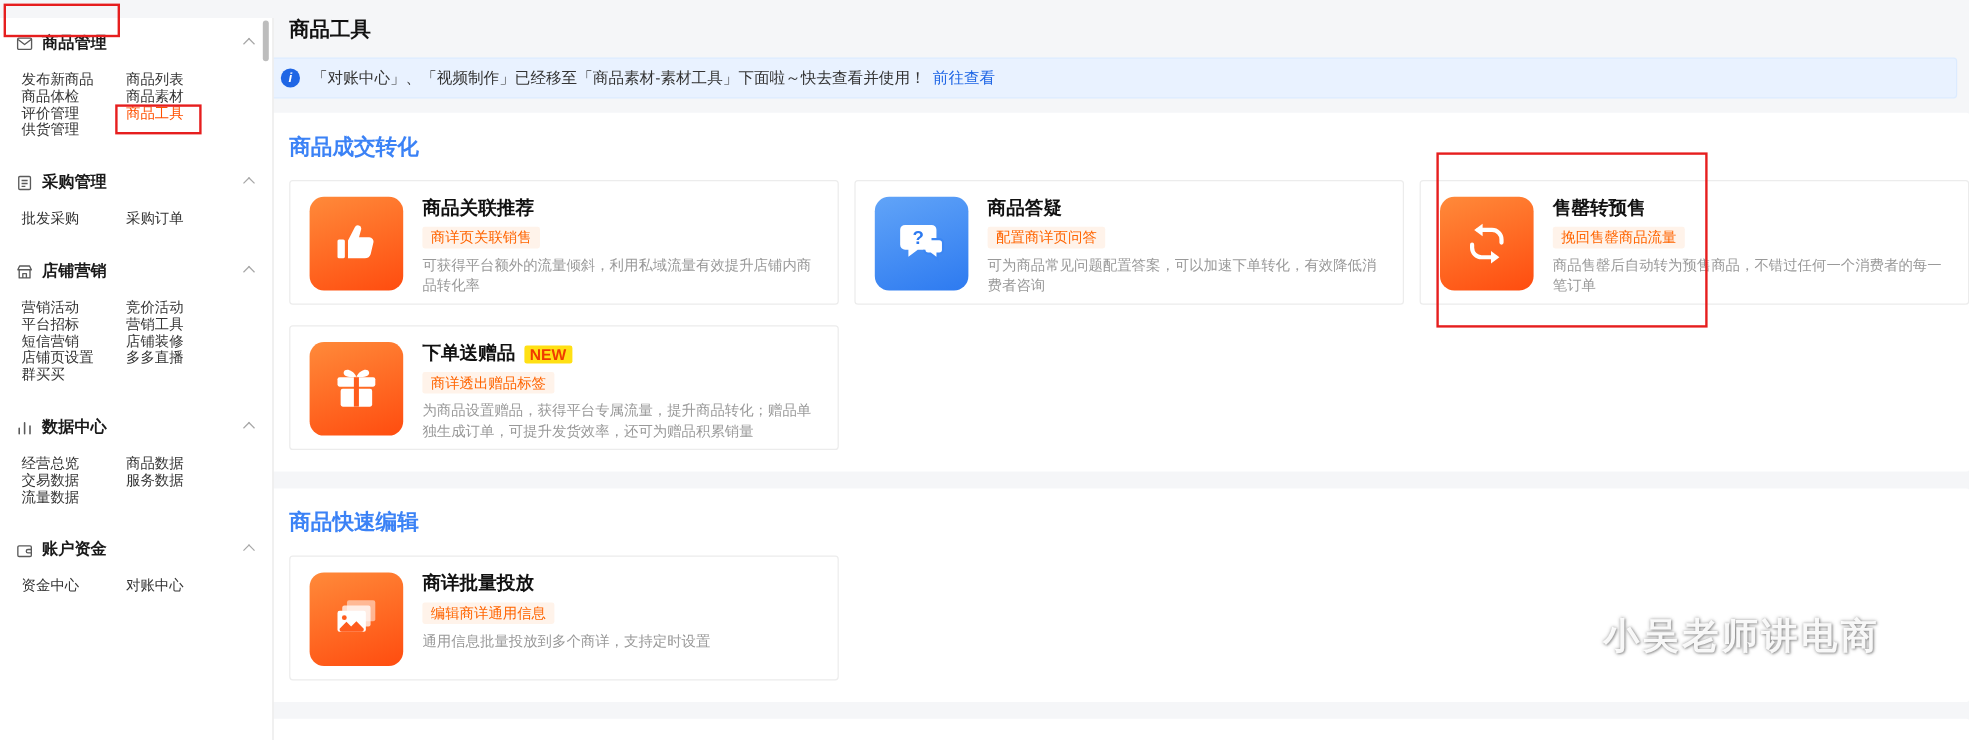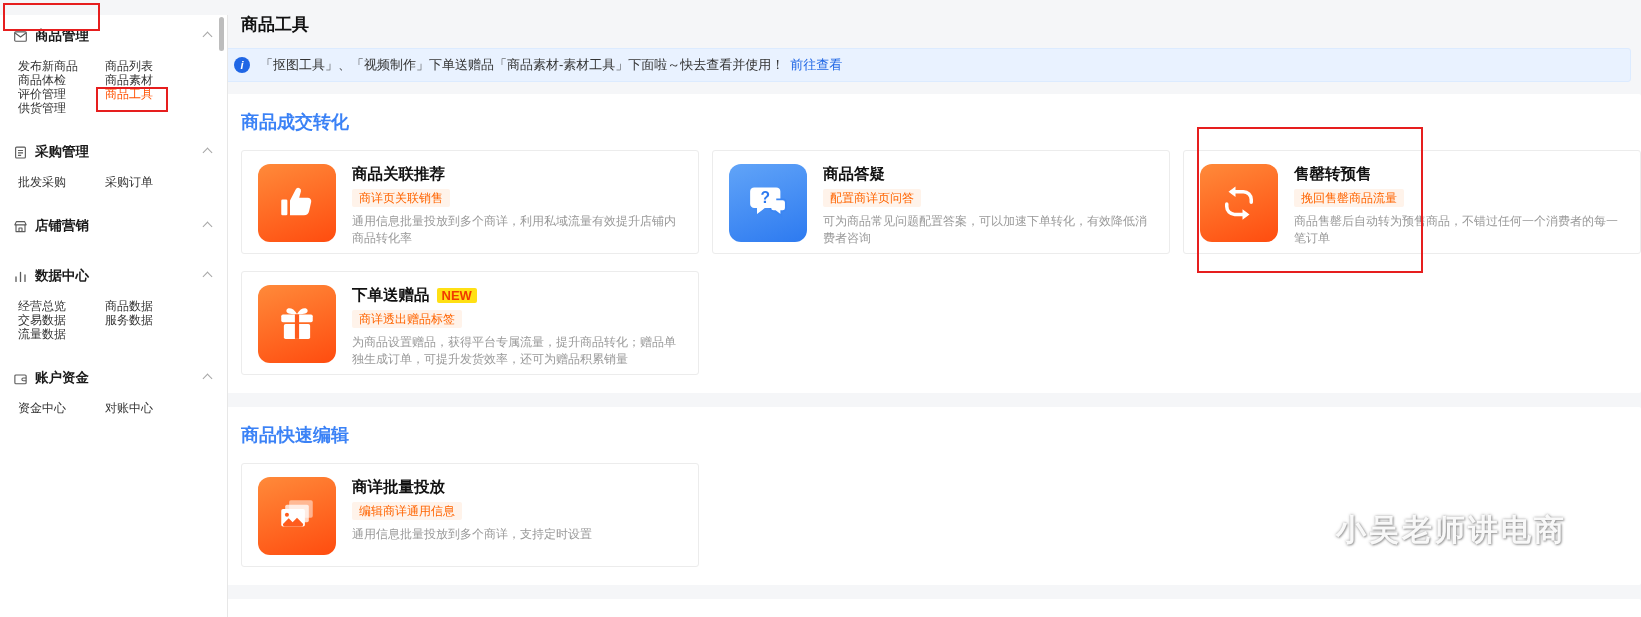--- a/index.html
+++ b/index.html
@@ -94,20 +94,31 @@
       <span class="sicon">
         <svg width="15" height="15" viewBox="0 0 16 16" fill="none" stroke="#5a5a5a" stroke-width="1.2" stroke-linejoin="round">
             <path d="M2 6.2L3.6 2.8h8.8L14 6.2H2z"></path>
             <path d="M3.2 6.2v7.2h9.6V6.2"></path>
             <path d="M6.4 13.4V9.6h3.2v3.8"></path>
           </svg>
       </span>
       <span>店铺营销</span>
       <span class="chev"></span>
     </div>
+    <div class="side-grid">
+      <span class="side-item">营销活动</span>
+      <span class="side-item">竞价活动</span>
+      <span class="side-item">平台招标</span>
+      <span class="side-item">营销工具</span>
+      <span class="side-item">短信营销</span>
+      <span class="side-item">店铺装修</span>
+      <span class="side-item">店铺页设置</span>
+      <span class="side-item">多多直播</span>
+      <span class="side-item">群买买</span>
+    </div>
   </div>
 
   <div class="side-section">
     <div class="side-header">
       <span class="sicon">
         <svg width="15" height="15" viewBox="0 0 16 16" fill="none" stroke="#5a5a5a" stroke-width="1.4" stroke-linecap="round">
             <path d="M3.2 13.2V8.4M8 13.2V3.6M12.8 13.2V6.4"></path>
           </svg>
       </span>
       <span>数据中心</span>
@@ -138,39 +149,39 @@
       <span class="side-item">对账中心</span>
     </div>
   </div>
 </div>
 
 <div class="main">
   <div class="page-title">商品工具</div>
 
   <div class="banner">
     <span class="info-icon">i</span>
-    <span>「抠图工具」、「视频制作」下单送赠品「商品素材-素材工具」下面啦～快去查看并使用！</span>
+    <span>「对账中心」、「视频制作」已经移至「商品素材-素材工具」下面啦～快去查看并使用！</span>
     <a class="banner-link">前往查看</a>
   </div>
 
   <div class="panel">
     <div class="section-title">商品成交转化</div>
     <div class="cards">
 
       <div class="card">
         <div class="cicon orange">
           <svg width="42" height="42" viewBox="0 0 48 48">
               <rect x="6" y="20" width="7" height="18" rx="1.5" fill="#fff"></rect>
               <path fill="#fff" d="M16 38V21l6.5-12.5a3.2 3.2 0 0 1 6 2.1L26.5 18h9.8a4 4 0 0 1 3.9 4.9l-2.4 10.4a6 6 0 0 1-5.8 4.7z"></path>
             </svg>
         </div>
         <div class="card-body">
           <div class="card-title">商品关联推荐</div>
           <span class="card-tag">商详页关联销售</span>
-          <div class="card-desc">通用信息批量投放到多个商详，利用私域流量有效提升店铺内商品转化率</div>
+          <div class="card-desc">可获得平台额外的流量倾斜，利用私域流量有效提升店铺内商品转化率</div>
         </div>
       </div>
 
       <div class="card">
         <div class="cicon blue">
           <svg width="44" height="44" viewBox="0 0 48 48">
               <path fill="#fff" d="M9 7h24a4.5 4.5 0 0 1 4.5 4.5v13.5A4.5 4.5 0 0 1 33 29.5H20.5L12 36v-6.5H9A4.5 4.5 0 0 1 4.5 25V11.5A4.5 4.5 0 0 1 9 7z"></path>
               <text x="21" y="24.5" text-anchor="middle" font-size="17" font-weight="bold" fill="#2d7af0">?</text>
               <g fill="#fff" stroke="#3b86f3" stroke-width="2">
                 <path d="M33 20h7a3.5 3.5 0 0 1 3.5 3.5v6A3.5 3.5 0 0 1 40 33h-1.5v5L32 33h-2a3.5 3.5 0 0 1-3.5-3.5"></path>

